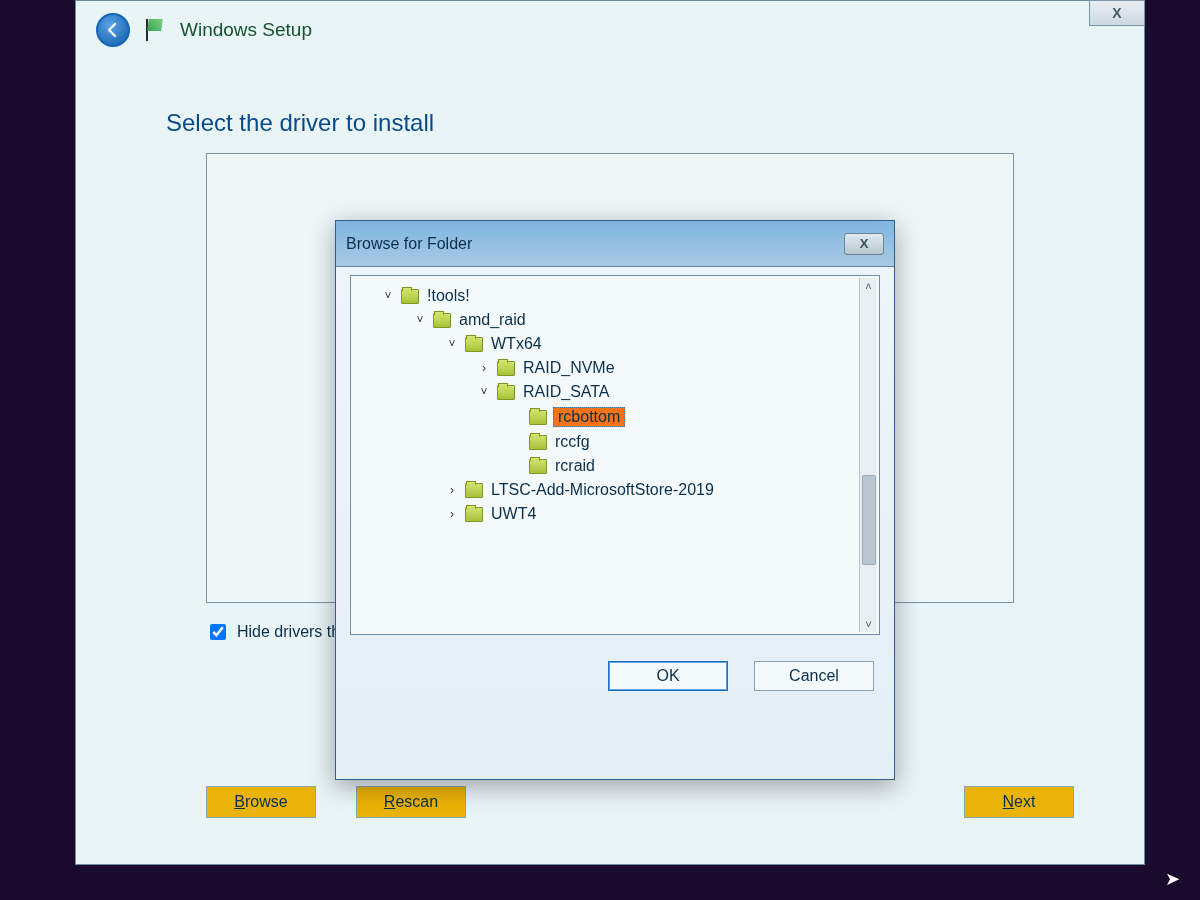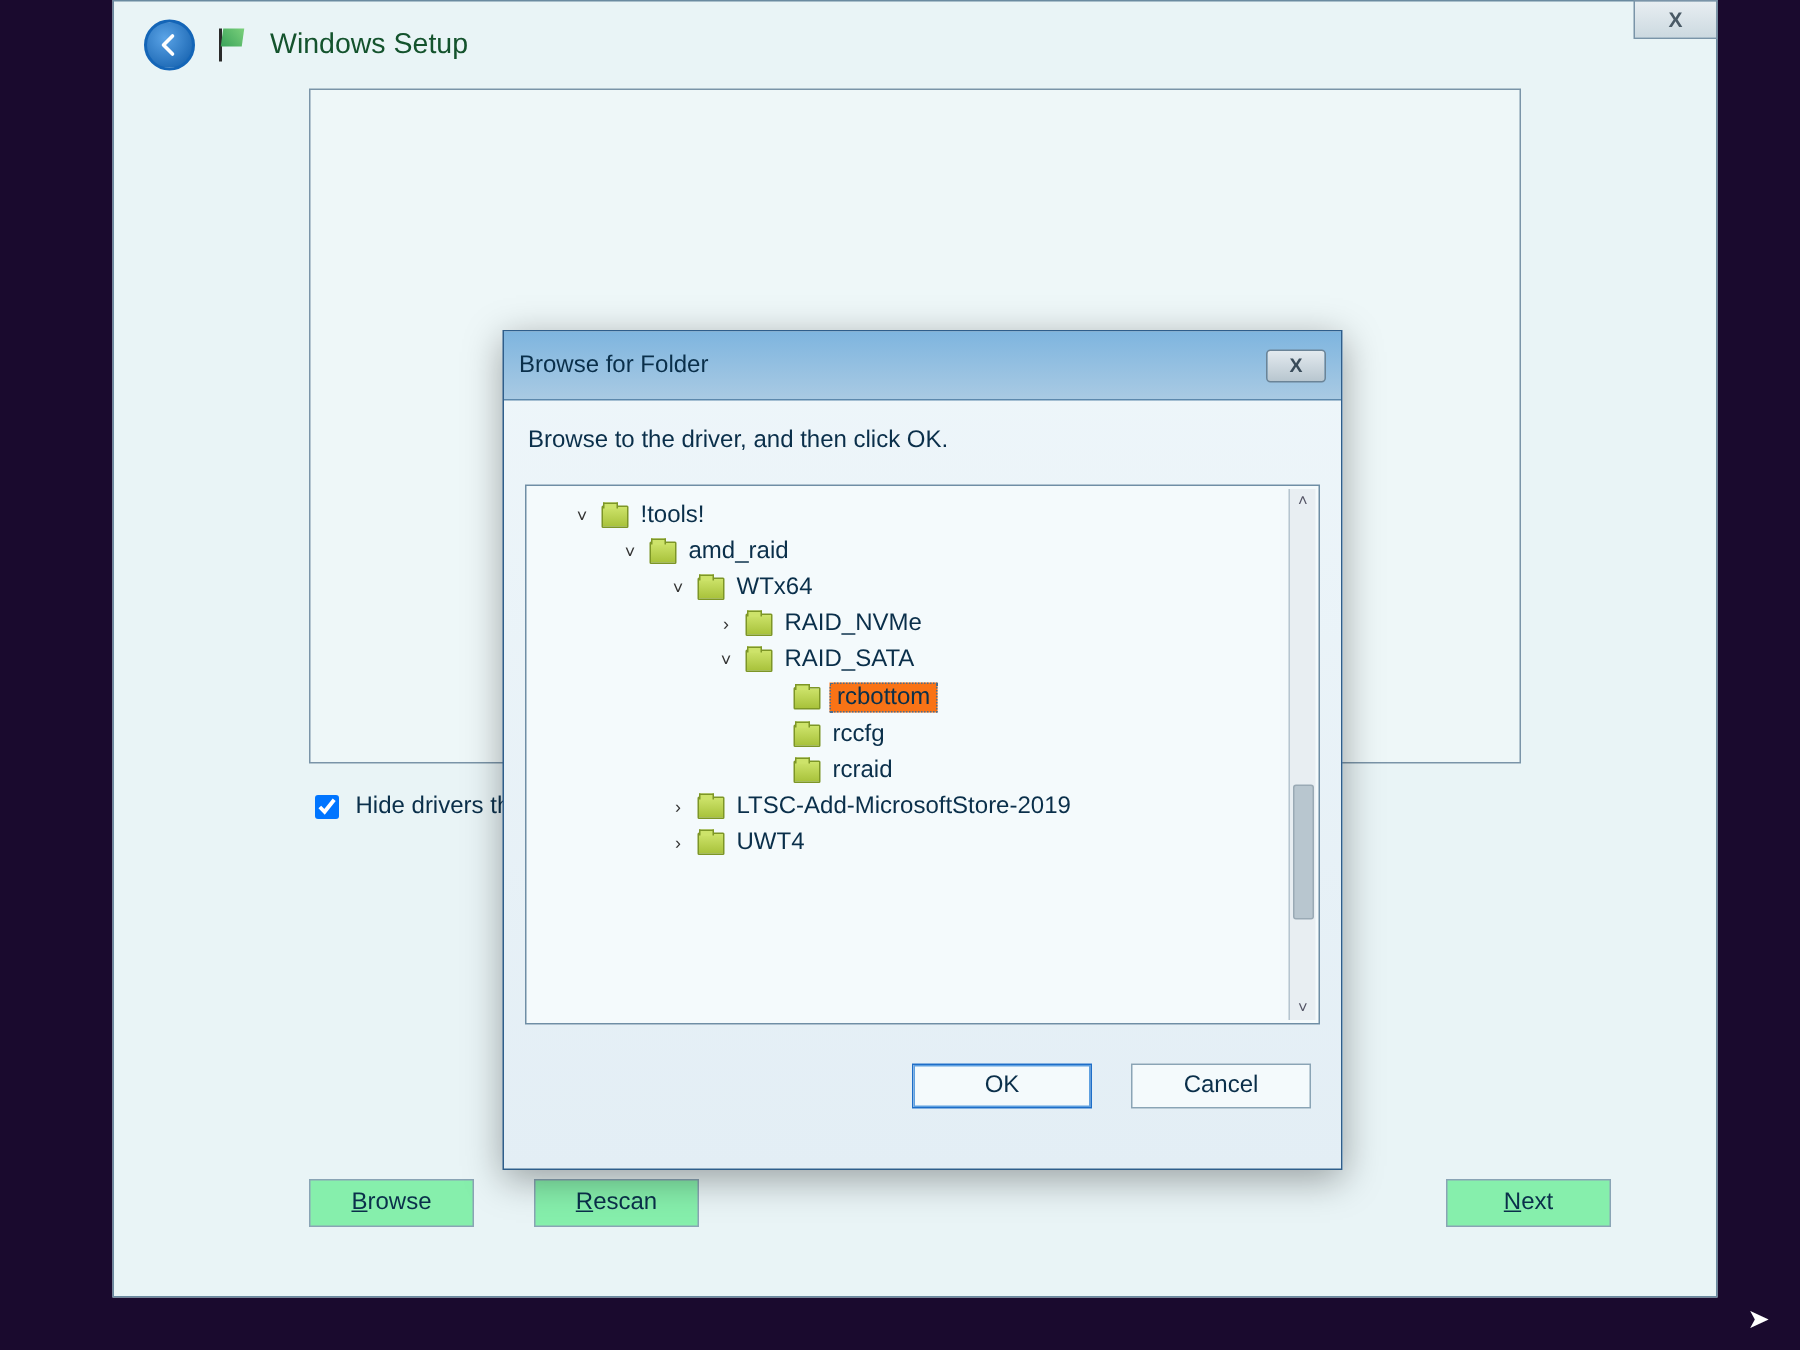--- a/index.html
+++ b/index.html
@@ -108,21 +108,21 @@
     position: absolute;
     left: 130px;
     right: 70px;
     bottom: 46px;
     display: flex;
     gap: 40px;
     align-items: center;
   }
   .btn {
     border: 1px solid #8aa4b5;
-    background: #86efac;
+    background: #eab308;
     color: #0a2f4a;
     padding: 6px 20px;
     font-size: 16px;
     min-width: 110px;
     text-align: center;
   }
   .btn .u { text-decoration: underline; }
   .next-btn { margin-left: auto; }
 
   
@@ -246,20 +246,21 @@
   <div class="header">
     <div class="back-btn">
       <svg width="18" height="18" viewBox="0 0 18 18">
           <path d="M11 3 L5 9 L11 15" stroke="#fff" stroke-width="2.4" fill="none" stroke-linecap="round" stroke-linejoin="round"></path>
         </svg>
     </div>
     <div class="flag-icon"></div>
     <div class="header-title">Windows Setup</div>
   </div>
 
+  <div class="page-title">Select the driver to install</div>
 
   <div class="driver-list-box"></div>
 
   <div class="hide-row">
     <input type="checkbox" checked="" style="">
     <span>Hide drivers that</span>
   </div>
 
   <div class="bottom-buttons">
     <div class="btn"><span class="u">B</span><span>rowse</span></div>
@@ -270,21 +271,20 @@
 
 <div class="browse-dialog">
   <div class="browse-title">
     <span>Browse for Folder</span>
     <span class="sp"></span>
     <div class="browse-close">
       <span>X</span>
     </div>
   </div>
 
-  <div class="browse-instruction">Browse to the driver, and then click OK.</div>
 
   <div class="tree-box">
     <div id="tree-rows">
         <div class="tree-row">
           <span class="ind" style="width: 20px;"></span>
           <span class="chevron">˅</span>
           <span class="folder"></span>
           <span class="label">!tools!</span>
         </div>
         <div class="tree-row">

